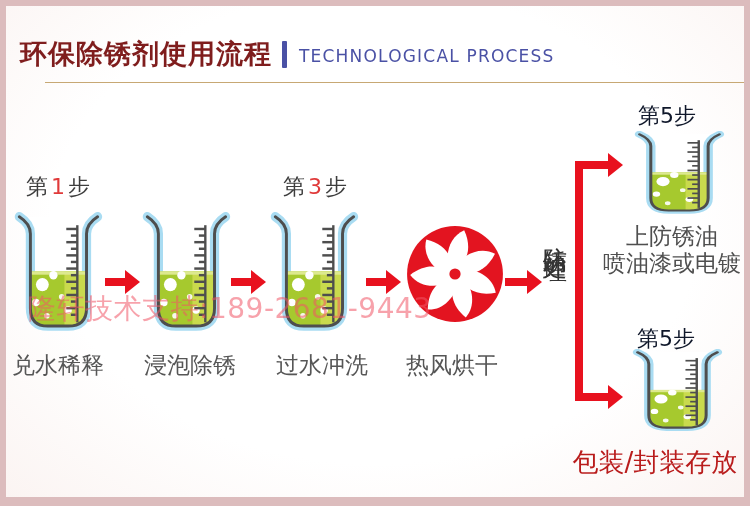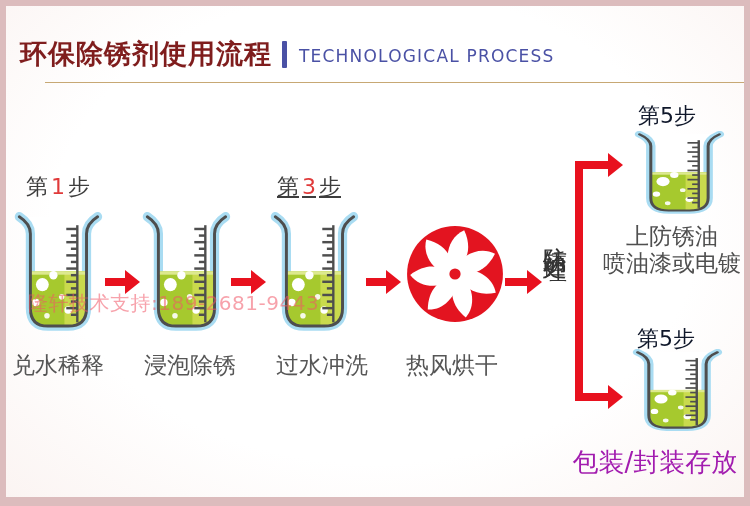--- a/index.html
+++ b/index.html
@@ -31,21 +31,21 @@
   
   .arrow{position:absolute;height:24px;}
   .arrow .bar{position:absolute;left:0;right:13px;top:8px;height:8px;background:#e8111e;}
   .arrow::after{content:"";position:absolute;right:0;top:0;width:0;height:0;
     border-left:15px solid #e8111e;border-top:12px solid transparent;border-bottom:12px solid transparent;}
   .vline{position:absolute;left:575px;top:161px;width:8px;height:240px;background:#e8111e;}
   
   .junction{position:absolute;left:539px;top:228px;writing-mode:vertical-rl;text-orientation:upright;
     font-size:24px;letter-spacing:4px;color:#333;}
   
-  .watermark{position:absolute;left:28px;top:290px;font-size:20px;color:rgba(240,85,102,0.55);
+  .watermark{position:absolute;left:28px;top:290px;font-size:28px;color:rgba(240,85,102,0.55);
     white-space:nowrap;z-index:30;letter-spacing:0.5px;}
   .defs{position:absolute;width:0;height:0;}
 </style>
 </head>
 <body>
 
 <div id="canvas">
   <div class="inner-bg"></div>
 
   <svg class="defs" aria-hidden="true">
@@ -107,21 +107,21 @@
   <div class="header">
     <div class="title-cn">环保除锈剂使用流程</div>
     <div class="title-bar"></div>
     <div class="title-en">TECHNOLOGICAL PROCESS</div>
   </div>
   <div class="gold-line"></div>
 
   <div class="step-label" style="left:-2px;">
     <span>第</span><span class="num">1</span><span>步</span>
   </div>
-  <div class="step-label" style="left:249px;text-decoration:underline;">
+  <div class="step-label" style="left:255px;">
     <span>第</span><span class="num">3</span><span>步</span>
   </div>
 
   <svg class="beaker" style="left:12px;top:212px;width:92px;height:132px;" viewBox="0 0 100 140" preserveAspectRatio="none">
       <use href="#beaker-sym"></use>
     </svg>
   <svg class="beaker" style="left:140px;top:212px;width:92px;height:132px;" viewBox="0 0 100 140" preserveAspectRatio="none">
       <use href="#beaker-sym"></use>
     </svg>
   <svg class="beaker" style="left:268px;top:212px;width:92px;height:132px;" viewBox="0 0 100 140" preserveAspectRatio="none">
@@ -168,16 +168,16 @@
     <div>上防锈油</div>
     <div>喷油漆或电镀</div>
   </div>
 
   <div class="b-label" style="left:606px;top:324px;">
     <span>第</span><span class="num">5</span><span>步</span>
   </div>
   <svg class="beaker" style="left:630px;top:349px;width:94px;height:91px;" viewBox="0 0 100 140" preserveAspectRatio="none">
       <use href="#beaker-sym"></use>
     </svg>
-  <div class="b-caption" style="left:560px;top:445px;width:190px;font-size:26px;color:#a21caf;">包装/封装存放</div>
+  <div class="b-caption" style="left:560px;top:445px;width:190px;font-size:26px;color:#b91c1c;">包装/封装存放</div>
 
   <div class="watermark">隆轩技术支持:189-2681-9443</div>
 </div>
 
 </body></html>

